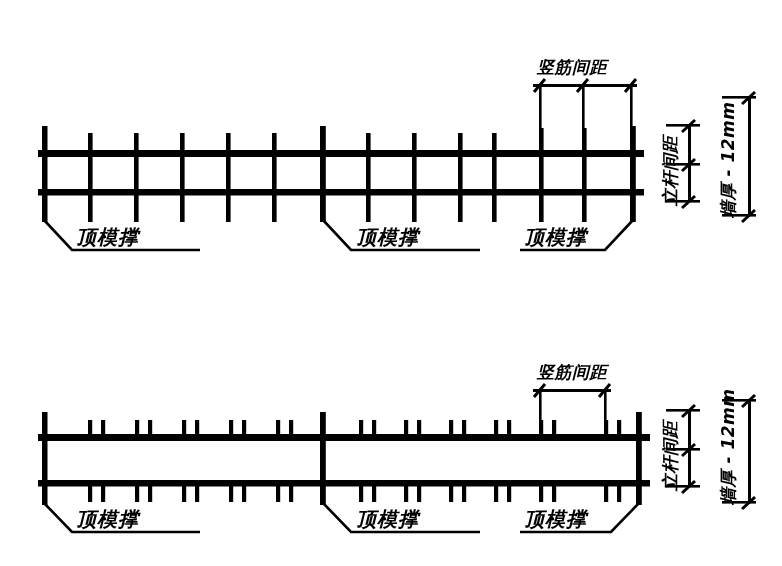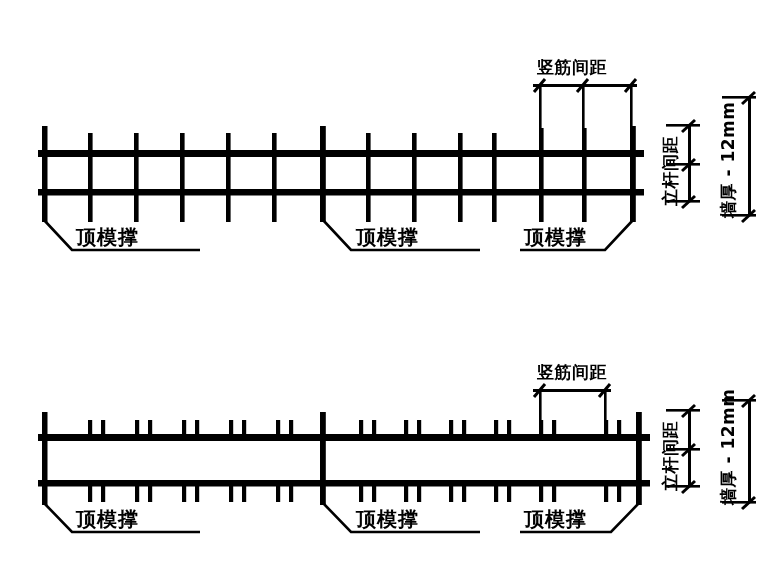--- a/index.html
+++ b/index.html
@@ -4,21 +4,21 @@
 <title>墙模板支撑构造示意图</title>
 <style>
   html,body{margin:0;padding:0;}
   body{
     width:782px;height:566px;
     background:#ffffff;
     font-family:"Liberation Sans","DejaVu Sans",sans-serif;
     overflow:hidden;
     position:relative;
   }
-  #stage{position:absolute;left:0;top:0;width:782px;height:450px;}
+  #stage{position:absolute;left:0;top:0;width:782px;height:450px;font-style:italic;}
   svg{display:block;}
   .ink{fill:#000000;}
   .stroke{stroke:#000000;fill:none;}
   .cjk{
     font-family:"DejaVu Sans","Liberation Sans",sans-serif;
     font-weight:bold;
     fill:#000000;
   }
   .lbl-brace{font-size:20px;letter-spacing:1px;}
   .lbl-dim{font-size:17px;letter-spacing:0.5px;}

